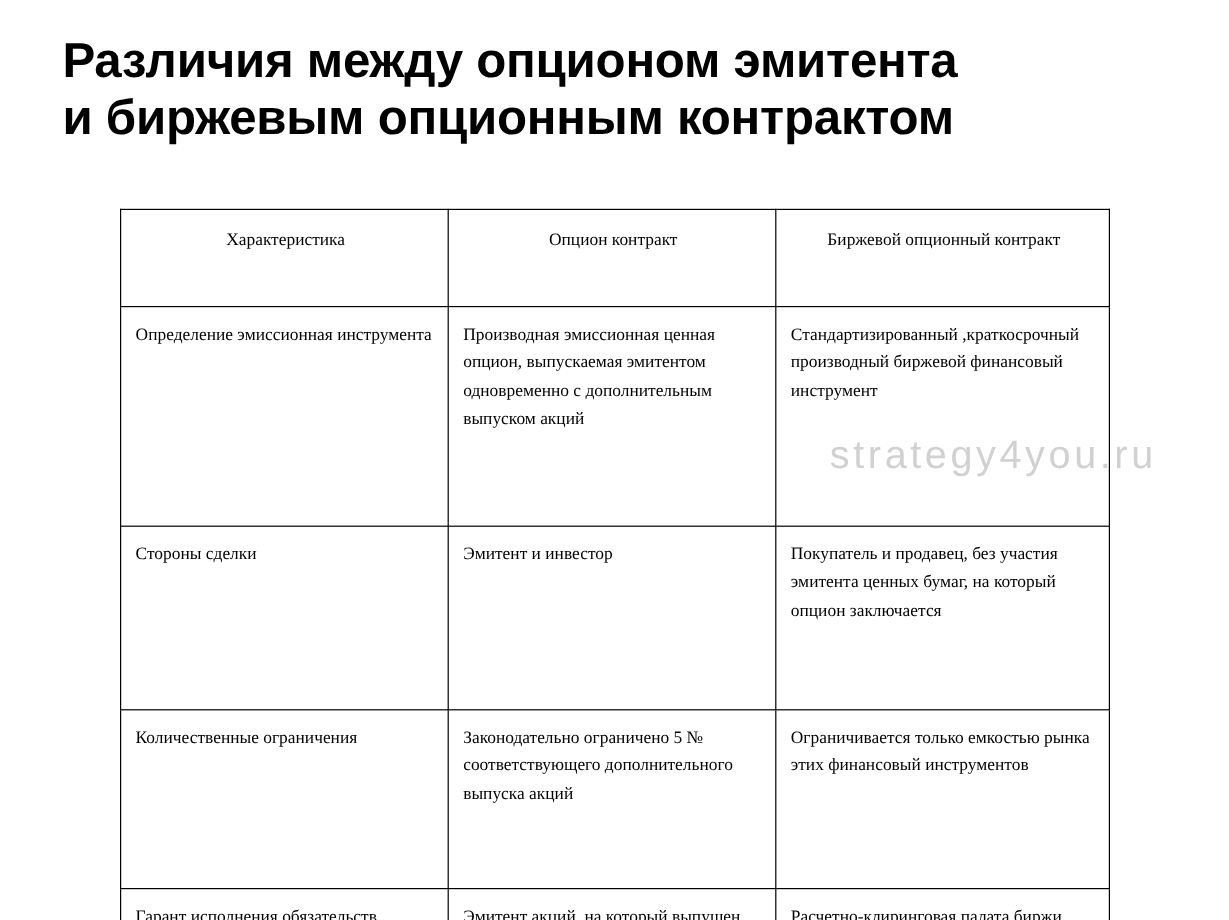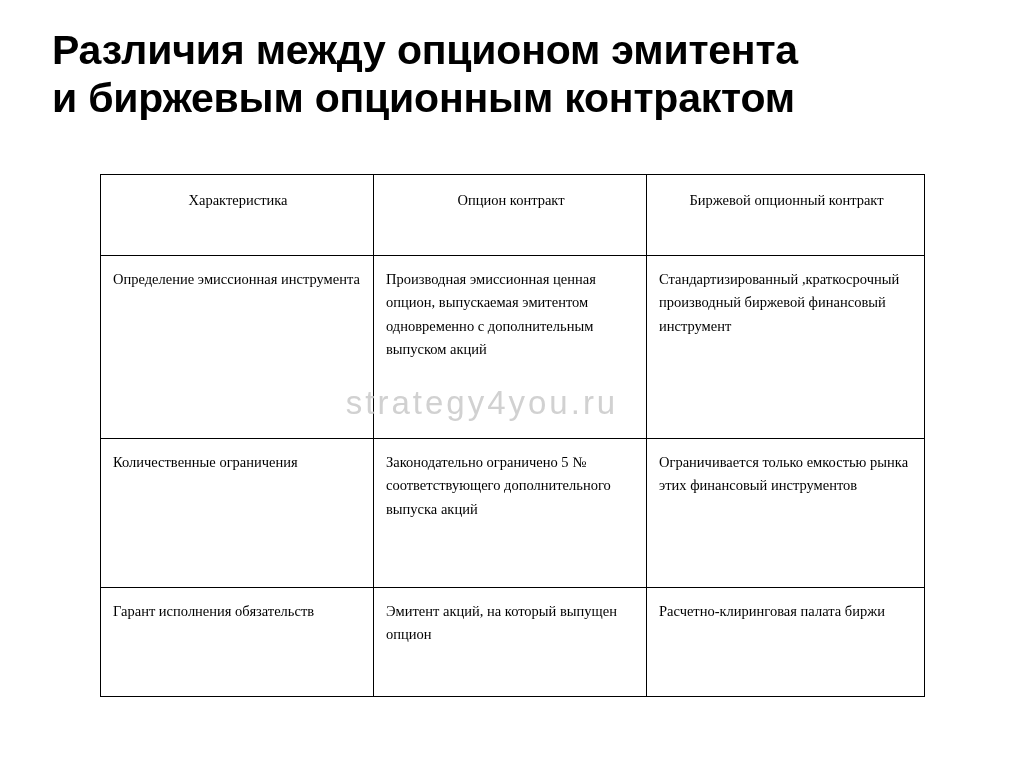--- a/index.html
+++ b/index.html
@@ -65,23 +65,23 @@
   col.c1 { width: 273px; }
   col.c2 { width: 278px; }
   tr.r-head td, tr.r-head th { height: 52px; }
   tr.r0 td { height: 158px; }
   tr.r1 td { height: 128px; }
   tr.r2 td { height: 124px; }
   tr.r3 td { height: 84px; }
   .watermark {
     position: absolute;
     left: 0;
-    top: 384px;
+    top: 360px;
     width: 964px;
-    text-align: center;
+    text-align: right;
     font-family: "Liberation Sans", sans-serif;
     font-size: 33px;
     letter-spacing: 3px;
     color: #c9c9c9;
     opacity: 0.85;
     pointer-events: none;
     user-select: none;
     white-space: nowrap;
   }
 </style>
@@ -108,20 +108,25 @@
           <th>Опцион контракт</th>
           <th>Биржевой опционный контракт</th>
         </tr>
       </thead>
       <tbody>
         <tr class="r0">
           <td>Определение эмиссионная инструмента</td>
           <td>Производная эмиссионная ценная опцион, выпускаемая эмитентом одновременно с дополнительным выпуском акций</td>
           <td>Стандартизированный ,краткосрочный производный биржевой финансовый инструмент</td>
         </tr>
+        <tr class="r1">
+          <td>Стороны сделки</td>
+          <td>Эмитент и инвестор</td>
+          <td>Покупатель и продавец, без участия эмитента ценных бумаг, на который опцион заключается</td>
+        </tr>
         <tr class="r2">
           <td>Количественные ограничения</td>
           <td>Законодательно ограничено 5 № соответствующего дополнительного выпуска акций</td>
           <td>Ограничивается только емкостью рынка этих финансовый инструментов</td>
         </tr>
         <tr class="r3">
           <td>Гарант исполнения обязательств</td>
           <td>Эмитент акций, на который выпущен опцион</td>
           <td>Расчетно-клиринговая палата биржи</td>
         </tr>

